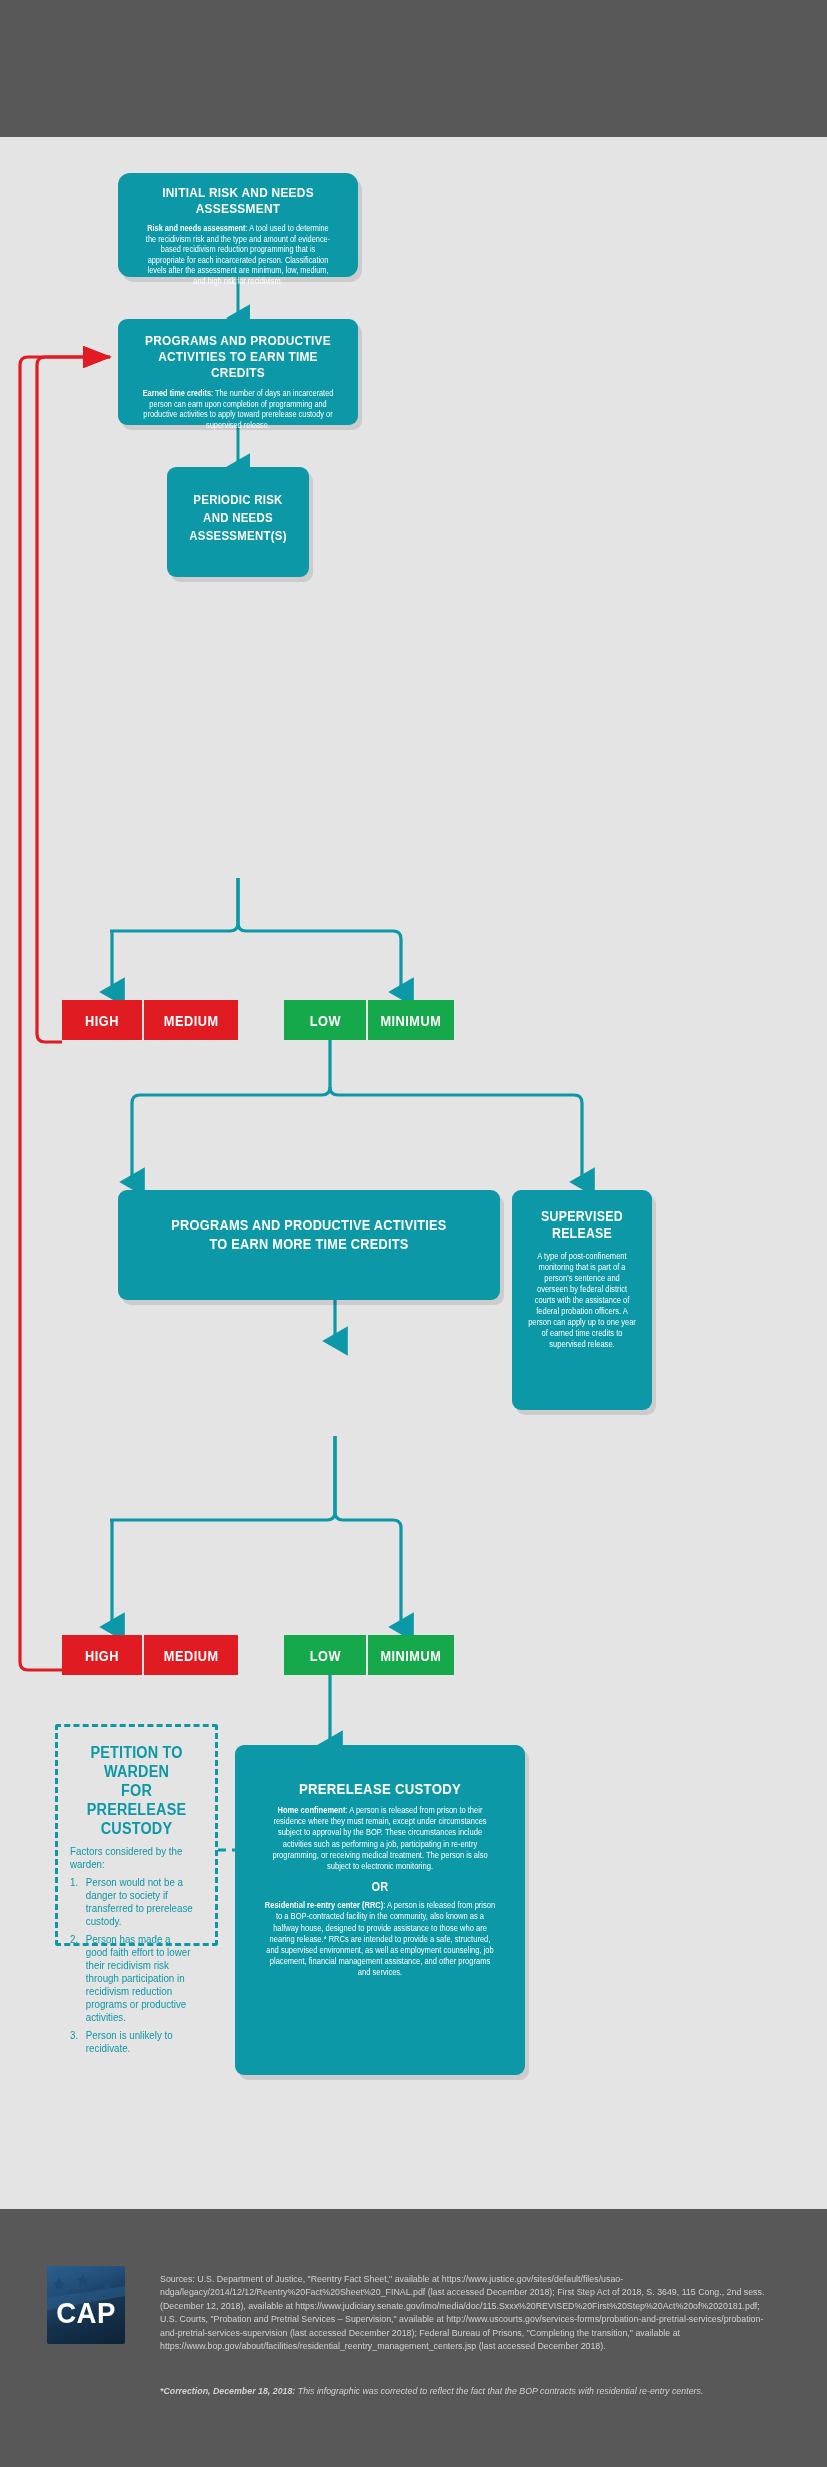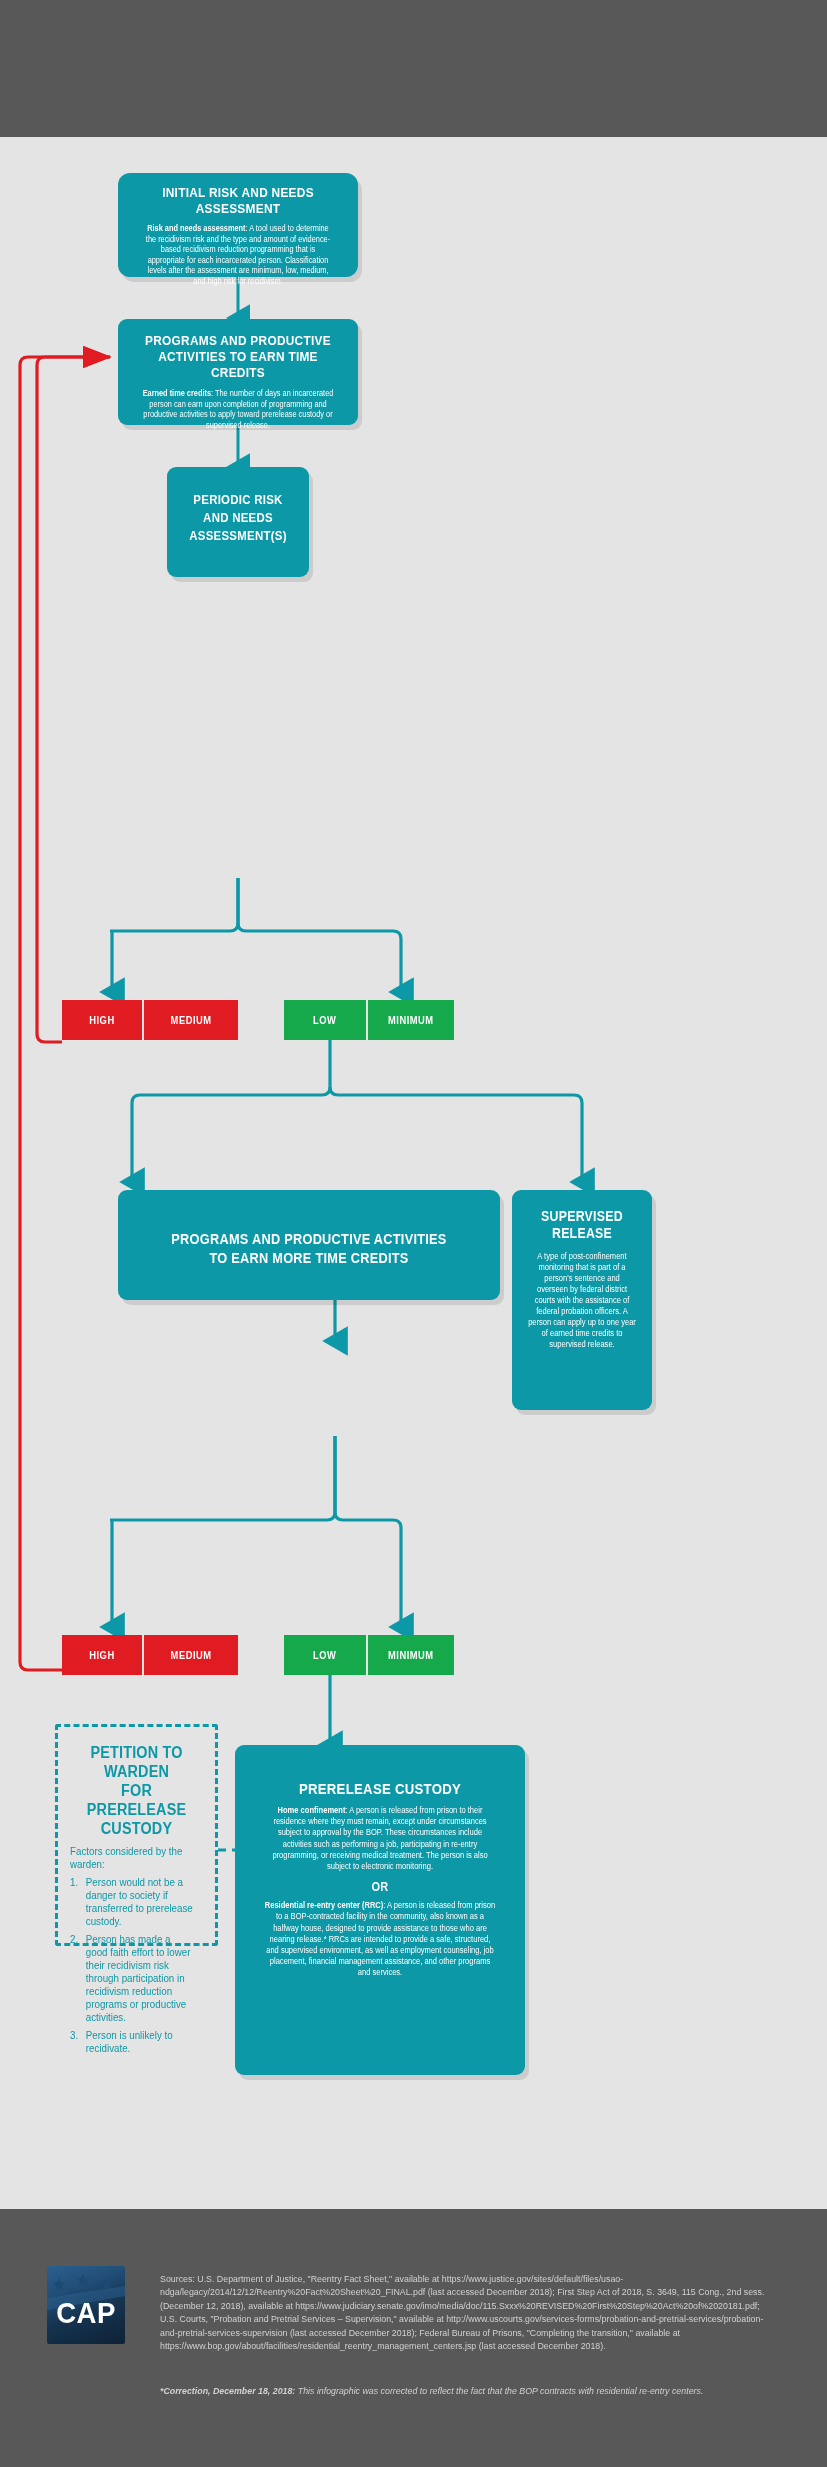--- a/index.html
+++ b/index.html
@@ -45,21 +45,21 @@
     font-family: "Liberation Sans Narrow", "Liberation Sans", sans-serif;
     color: #fff; transform: scaleX(.90); transform-origin: center center;
   }
   .card-body b { font-weight: bold; }
 
   
   .riskbar { position: absolute; height: 40px; display: flex; }
   .riskcell {
     height: 40px; display: flex; align-items: center; justify-content: center;
     font-family: "Liberation Sans Narrow", "Liberation Sans", sans-serif;
-    font-weight: bold; font-size: 11px; color: #fff; letter-spacing: .6px;
+    font-weight: bold; font-size: 15px; color: #fff; letter-spacing: .6px;
     transform-origin: center;
   }
   .riskcell span { display:block; transform: scaleX(.85); }
   .red  { background: #e01b22; }
   .green{ background: #16a94c; }
   .divider { width: 2px; background: #e4e4e4; height: 40px; }
 
   
   .dashbox {
     position: absolute;
@@ -200,21 +200,21 @@
       <div style="width:46px;"></div>
       <div class="riskcell green" style="width:82px;">
         <span>LOW</span>
       </div>
       <div class="divider"></div>
       <div class="riskcell green" style="width:86px;">
         <span>MINIMUM</span>
       </div>
     </div>
 
-    <div class="card" style="left:118px; top:1053px; width:382px; height:110px; padding:40px 14px 0;">
+    <div class="card" style="left:118px; top:1053px; width:382px; height:110px; padding:26px 14px 0;">
       <div class="card-title" style="font-size:14.5px; line-height:19px;">PROGRAMS AND PRODUCTIVE ACTIVITIES</div>
       <div class="card-title" style="font-size:14.5px; line-height:19px;">TO EARN MORE TIME CREDITS</div>
     </div>
 
     <div class="card" style="left:512px; top:1053px; width:140px; height:220px; padding:18px 10px 0;">
       <div class="card-title" style="font-size:14px; line-height:17px;">SUPERVISED</div>
       <div class="card-title" style="font-size:14px; line-height:17px;">RELEASE</div>
       <div class="card-body" style="font-size:8.4px; line-height:11px; margin-top:9px;">A type of post-confinement monitoring that is part of a person's sentence and overseen by federal district courts with the assistance of federal probation officers. A person can apply up to one year of earned time credits to supervised release.</div>
     </div>
 

